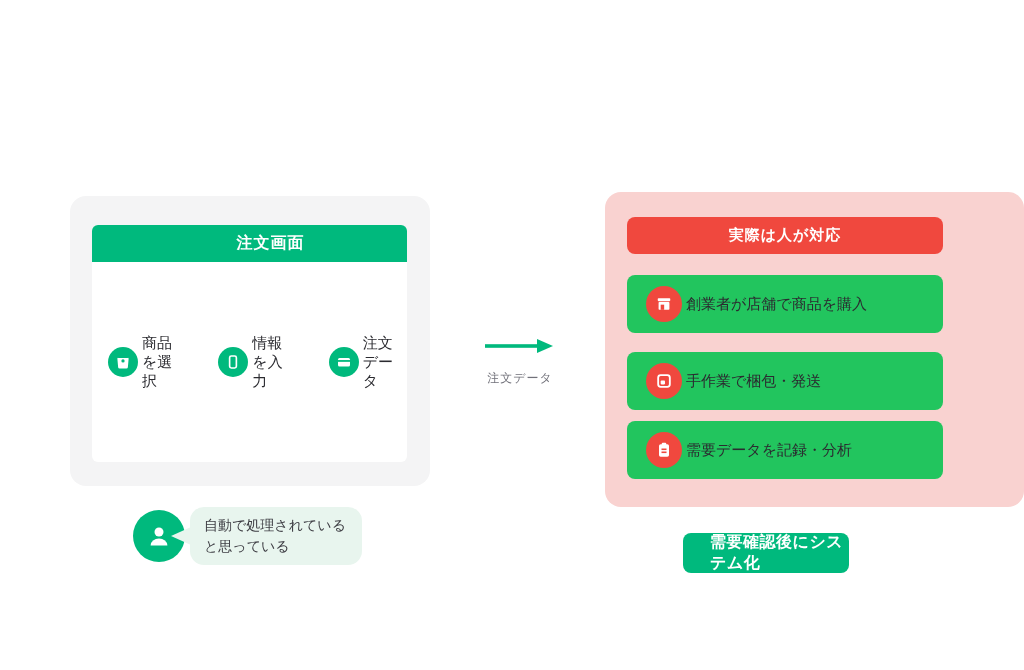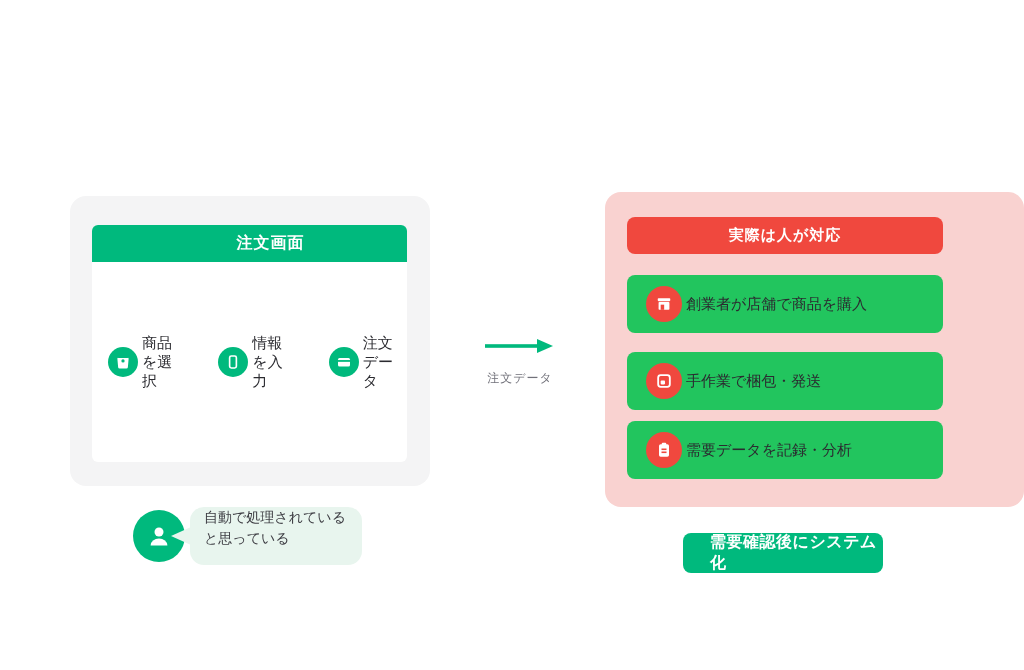--- a/index.html
+++ b/index.html
@@ -82,27 +82,27 @@
     display: flex; align-items: center; justify-content: center;
   }
   .bubble-tail {
     position: absolute; left: 171px; top: 527px; width: 0; height: 0;
     border-top: 9px solid transparent; border-bottom: 9px solid transparent;
     border-right: 20px solid #e8f5ee;
   }
   .bubble {
     position: absolute; left: 190px; top: 507px; width: 172px; height: 58px;
     background: #e8f5ee; border-radius: 14px;
-    display: flex; flex-direction: column; padding-left: 14px;
+    display: flex; flex-direction: column; justify-content: center; padding-left: 14px;
   }
   .bubble .line { font-size: 14px; color: #3e3e44; line-height: 21px; }
 
   
   .cta {
-    position: absolute; left: 683px; top: 533px; width: 200px; height: 40px;
+    position: absolute; left: 683px; top: 533px; width: 166px; height: 40px;
     background: #00b97d; border-radius: 8px; color: #fff; font-weight: bold; font-size: 16px;
     display: flex; align-items: center; justify-content: center; letter-spacing: 0.5px; padding-left: 27px;
   }
 </style>
 </head>
 <body>
 
 <div class="canvas">
 
 

